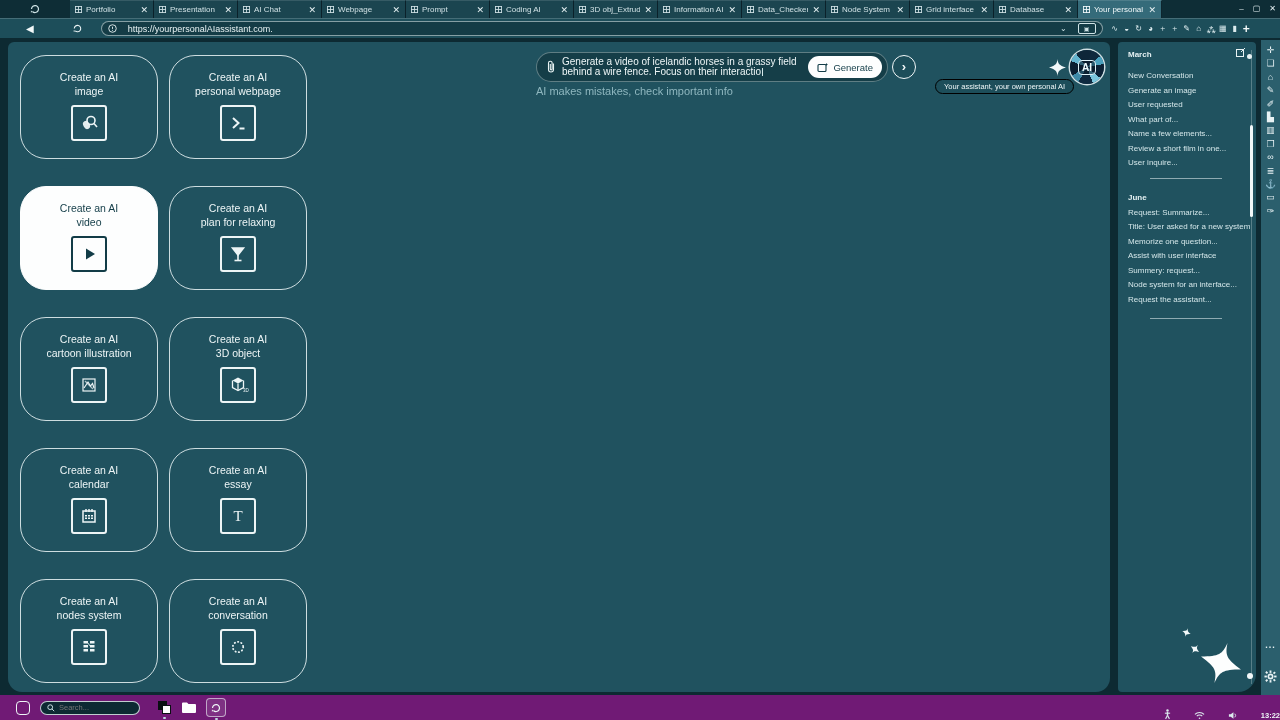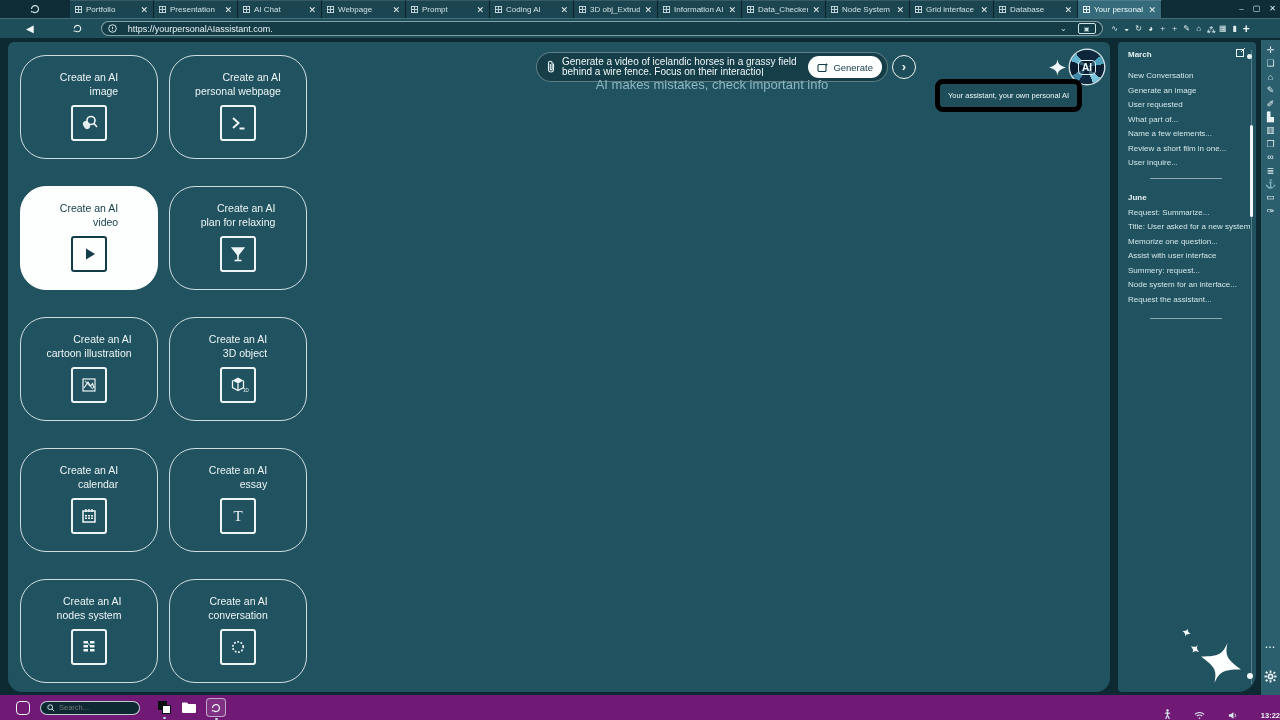--- a/index.html
+++ b/index.html
@@ -28,41 +28,41 @@
   .url-cam { width:18px; height:11px; border:1px solid #cfe3e6; border-radius:2px; display:flex; align-items:center; justify-content:center; font-size:6px; color:#cfe3e6; }
   .addr-icons { display:flex; align-items:center; gap:4px; margin-left:8px; font-size:8px; color:#dcebee; }
   .addr-icons span { width:8px; text-align:center; }
   .addr-plus { font-size:12px; font-weight:bold; color:#f2f8f9; margin-left:4px; }
 
   
   .main { position:absolute; left:8px; top:42px; width:1102px; height:650px; background:#20525f; border-radius:6px 6px 14px 14px; }
 
   .card-grid { position:absolute; left:12px; top:13px; display:grid; grid-template-columns:138px 138px; grid-auto-rows:104px; column-gap:11px; row-gap:27px; }
   .card { border:1.4px solid rgba(236,246,247,.85); border-radius:26px; color:#edf5f6; display:flex; flex-direction:column; align-items:center; padding-top:15px; cursor:pointer; }
-  .card .c-title { font-size:10.5px; line-height:1.3; text-align:right; white-space:pre-line; }
+  .card .c-title { font-size:10.5px; line-height:1.3; text-align:center; white-space:pre-line; }
   .card .c-iconbox { margin-top:7px; width:36px; height:36px; border:2.2px solid currentColor; border-radius:3px; display:flex; align-items:center; justify-content:center; }
   .card.selected { background:#fdfefe; border-color:#fdfefe; color:#123c47; }
 
   
   .prompt-wrap { position:absolute; left:528px; top:10px; width:386px; }
   .prompt-pill { width:352px; height:30px; background:#153e48; border:1px solid rgba(236,246,247,.35); border-radius:15px; display:flex; align-items:center; padding:0 5px 0 9px; gap:6px; }
   .prompt-text { flex:1 1 auto; font-size:10px; line-height:10px; color:#eef6f7; }
   .prompt-text::after { content:""; display:inline-block; width:1px; height:8px; background:#d5e8ea; margin-left:1px; vertical-align:-1px; }
   .gen-btn { flex:0 0 auto; height:22px; border-radius:11px; background:#fdfefe; color:#123c47; display:flex; align-items:center; gap:4px; padding:0 9px; font-size:9.5px; }
   .send-btn { position:absolute; left:356px; top:3px; width:24px; height:24px; border-radius:50%; border:1.6px solid #f2f8f9; background:#1d4e5a; color:#f2f8f9; display:flex; align-items:center; justify-content:center; font-size:13px; font-weight:bold; padding-bottom:1px; }
-  .disclaimer { position:absolute; left:528px; top:35px; width:352px; text-align:center; font-size:13px; color:#8fb7bf; }
+  .disclaimer { position:absolute; left:528px; top:43px; width:352px; text-align:left; font-size:11px; color:#8fb7bf; }
 
   
   .sparkle-sm { position:absolute; }
   .ai-logo { position:absolute; left:1062px; top:8px; width:34px; height:34px; border-radius:50%;
     background:
       conic-gradient(from 15deg, #10293e 0 35deg, #4aa0bd 35deg 65deg, #0d2236 65deg 115deg, #7cc6dc 115deg 145deg, #0f2a40 145deg 195deg, #3f8aa8 195deg 225deg, #0b1e31 225deg 275deg, #63b4cf 275deg 305deg, #0e2639 305deg 360deg);
     box-shadow:0 0 0 1.5px rgba(240,248,250,.85); display:flex; align-items:center; justify-content:center; }
   .ai-logo .ai-sq { border:1.4px solid #dff2f8; border-radius:4px; padding:1px 3px; font-size:10px; font-weight:bold; color:#eefafd; background:rgba(10,25,40,.55); }
-  .assistant-tooltip { position:absolute; left:927px; top:37px; height:33px; border:5px solid #000000; border-radius:8px; background:#1d4e5a; display:flex; align-items:center; padding:0 8px; font-size:7.5px; color:#eef6f7; white-space:nowrap; }
+  .assistant-tooltip { position:absolute; left:927px; top:37px; height:15px; border:1px solid #000000; border-radius:8px; background:#1d4e5a; display:flex; align-items:center; padding:0 8px; font-size:7.5px; color:#eef6f7; white-space:nowrap; }
 
   
   .sidebar { position:absolute; left:1118px; top:42px; width:138px; height:650px; background:#20525f; border-radius:4px 4px 18px 4px; }
   .sb-header { position:absolute; left:10px; font-size:8px; font-weight:bold; color:#e4f0f2; }
   .sb-item { position:absolute; left:10px; font-size:8px; color:#d3e6e9; white-space:nowrap; cursor:pointer; }
   .sb-divider { position:absolute; left:32px; width:72px; border-top:1px solid rgba(233,243,244,.55); }
   .sb-newchat { position:absolute; left:118px; top:6px; width:10px; height:9px; }
   .sb-dot { position:absolute; left:129px; top:12px; width:5px; height:5px; border-radius:50%; background:#e9f3f4; }
   .sb-track { position:absolute; right:4px; top:8px; bottom:8px; width:1px; background:rgba(233,243,244,.28); }
   .sb-thumb { position:absolute; right:3px; top:83px; width:3.5px; height:92px; border-radius:2px; background:#f2f8f9; }

